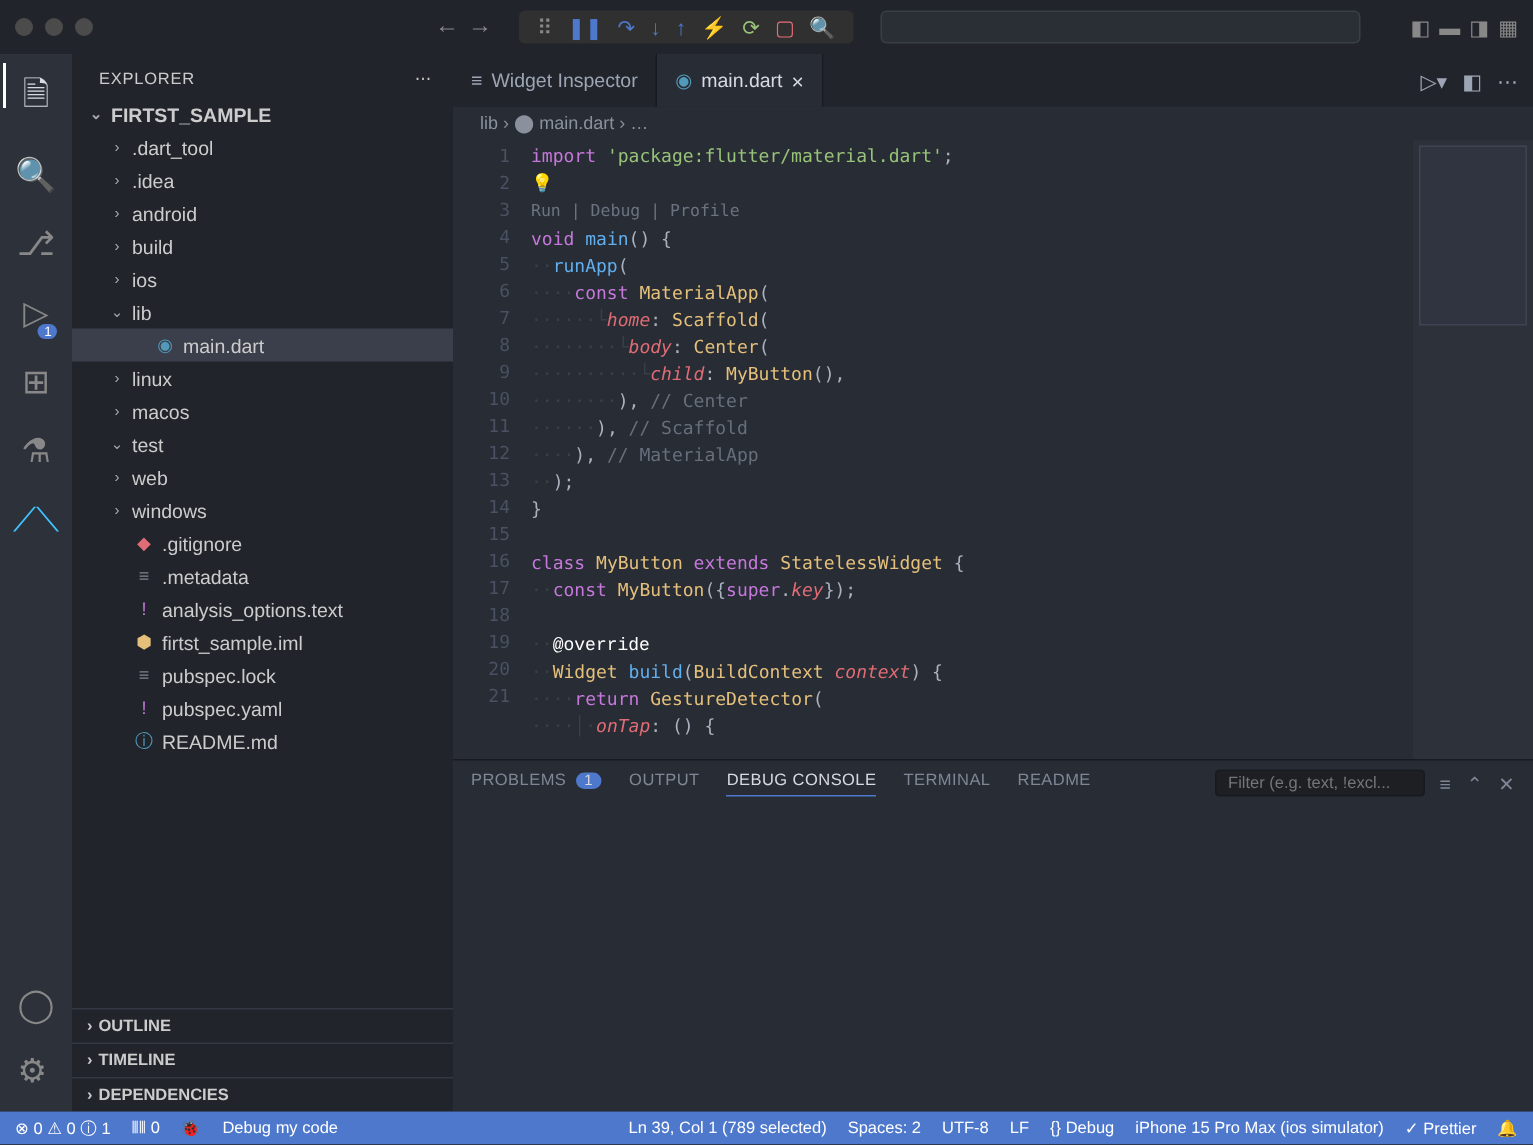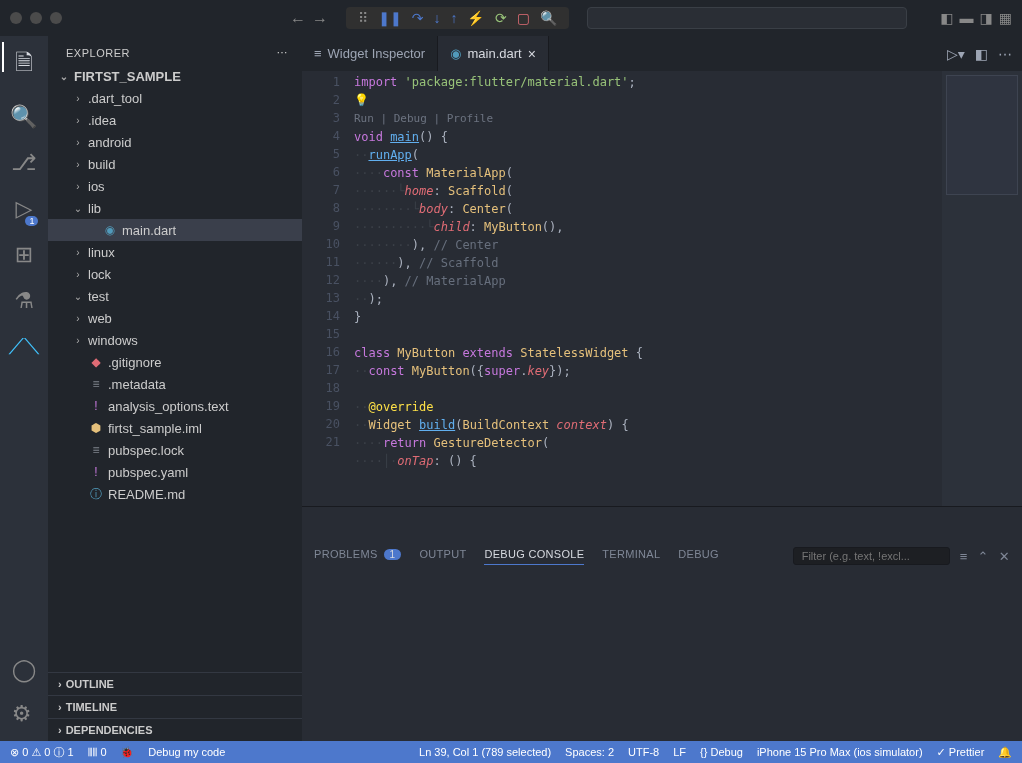--- a/index.html
+++ b/index.html
@@ -34,33 +34,33 @@
   .editor { flex: 1; display: flex; flex-direction: column; background:#282c34; overflow:hidden; }
   .tabbar { height: 35px; background:#21252b; display:flex; align-items:stretch; }
   .tab { display:flex; align-items:center; gap:6px; padding: 0 12px; background:#21252b; color:#9da5b4; border-right:1px solid #181a1f; cursor:pointer; font-size:13px;}
   .tab.active { background:#282c34; color:#d7dae0; }
   .tab .close { font-size:14px; }
   .tab-actions { margin-left:auto; display:flex; align-items:center; gap:10px; padding-right:10px; color:#9da5b4; font-size:14px;}
   .breadcrumbs { padding: 4px 18px; font-size: 12px; color:#8a919d; }
   .editor-body { flex: 1; display:flex; overflow:hidden; position:relative; }
   .gutter { width: 52px; text-align: right; padding-right: 14px; color:#495162; font-family: Menlo, monospace; font-size:12px; line-height:18px; padding-top:2px;}
   .code { flex:1; font-family: Menlo, monospace; font-size:12px; line-height:18px; padding-top:2px; white-space:pre; color:#abb2bf;}
-  .code .kw { color:#c678dd;margin-top:39px; } .code .fn{color:#61afef;text-decoration:underline;} .code .cls{color:#e5c07b;} .code .str{color:#98c379;} .code .cmt{color:#676f7d;} .code .punc{color:#abb2bf;} .code .prop{color:#e06c75;font-style:italic;} .code .at{color:#fde047;} .code .indent{color:#3b4048;}
+  .code .kw { color:#c678dd;margin-top:39px; } .code .fn{color:#61afef;} .code .cls{color:#e5c07b;} .code .str{color:#98c379;} .code .cmt{color:#676f7d;} .code .punc{color:#abb2bf;} .code .prop{color:#e06c75;font-style:italic;} .code .at{color:#ffffff;font-family:Liberation Mono, monospace;} .code .indent{color:#3b4048;}
   .code .codelens { color:#6c7380; font-size:11px; }
   .code .bulb { color:#e5c07b; }
   .minimap { position:absolute; right:0; top:0; width:80px; height:100%; background:#2c313a; }
   .minimap-inner { margin:4px; background:#2f3440; height:120px; border:1px solid #3e4451;}
 
   .panel { height: 235px; background:#282c34; border-top:1px solid #181a1f; display:flex; flex-direction:column;}
-  .panel-tabs { display:flex; align-items:center; padding: 6px 12px; font-size: 11px; letter-spacing: .3px; color:#7f8796; gap: 18px; margin-top: 34px;}
+  .panel-tabs { display:flex; align-items:center; padding: 6px 12px; font-size: 11px; letter-spacing: .3px; color:#7f8796; gap: 18px;}
   .panel-tabs .ptab { cursor:pointer; display:flex; align-items:center; gap:6px; padding-bottom:4px; }
   .panel-tabs .ptab.active { color:#d7dae0; border-bottom: 1px solid #4d78cc; text-align: center; }
   .panel-tabs .badge { background:#4d78cc; border-radius:8px; padding:0 6px; color:#d7dae0; font-size: 10px; }
   .panel-tabs .right { margin-left:auto; display:flex; align-items:center; gap:10px; font-size:13px; }
-  .panel-filter { background:#1d1f23; border:1px solid #181a1f; color:#888; padding:2px 8px; border-radius:3px; width: 157px; font-size:11px;}
+  .panel-filter { background:#1d1f23; border:1px solid #181a1f; color:#888; padding:2px 8px; border-radius:3px; width: 140px; font-size:11px;}
   .console { padding: 6px 14px; font-family: Menlo, monospace; font-size:12px; line-height:17px; }
   .console .l1 { color:#56b6c2;} .console .l2{color:#4d78cc;} .console .cnt{ background:#4d78cc; border-radius:8px; padding:0 6px; color:#d7dae0; font-size:10px; margin-right:6px;}
 
   .statusbar { height: 22px; background:#4d78cc; color:#fff; display:flex; align-items:center; font-size:11px; padding: 0 10px; gap: 14px;}
   .statusbar .grp { display:flex; align-items:center; gap:5px; }
   .statusbar .spacer { flex:1; }
 
   .ico-file{color:#519aba;} .ico-yaml{color:#c678dd;} .ico-gray{color:#7f848e;} .ico-readme{color:#519aba;}
 </style>
 </head>
@@ -149,21 +149,21 @@
           <span class="tw"></span>
           <span class="ico ico-file">◉</span>
           <span>main.dart</span>
         </div>
         <div class="tree-row" style="padding-left: 24px;">
           <span class="tw">›</span>
           <span>linux</span>
         </div>
         <div class="tree-row" style="padding-left: 24px;">
           <span class="tw">›</span>
-          <span>lock</span>
+          <span>macos</span>
         </div>
         <div class="tree-row" style="padding-left: 24px;">
           <span class="tw">⌄</span>
           <span>test</span>
         </div>
         <div class="tree-row" style="padding-left: 24px;">
           <span class="tw">›</span>
           <span>web</span>
         </div>
         <div class="tree-row" style="padding-left: 24px;">
@@ -220,20 +220,21 @@
           <span class="ico-file">◉</span> 
           <span>main.dart</span>
           <span class="close">×</span>
         </div>
         <div class="tab-actions">
           <span>▷▾</span>
           <span>◧</span>
           <span>⋯</span>
         </div>
       </div>
+    <div class="breadcrumbs">lib › ⬤ main.dart › …</div>
     <div class="editor-body">
       <div class="gutter" id="gutter">
           <div>1</div>
           <div>2</div>
           <div></div>
           <div>3</div>
           <div>4</div>
           <div>5</div>
           <div>6</div>
           <div>7</div>
@@ -256,21 +257,21 @@
       <div class="minimap">
           <div class="minimap-inner"></div>
         </div>
     </div>
     <div class="panel">
       <div class="panel-tabs" id="panel-tabs">
           <div class="ptab">PROBLEMS <span class="badge">1</span></div>
           <div class="ptab">OUTPUT</div>
           <div class="ptab active">DEBUG CONSOLE</div>
           <div class="ptab">TERMINAL</div>
-          <div class="ptab">DEBUG</div>
+          <div class="ptab">README</div>
           <div class="right">
             <input class="panel-filter" placeholder="Filter (e.g. text, !excl..." style="">
             <span>≡</span>
             <span>⌃</span>
             <span>✕</span>
           </div>
         </div>
       <div class="console" id="console">
         </div>
     </div>

